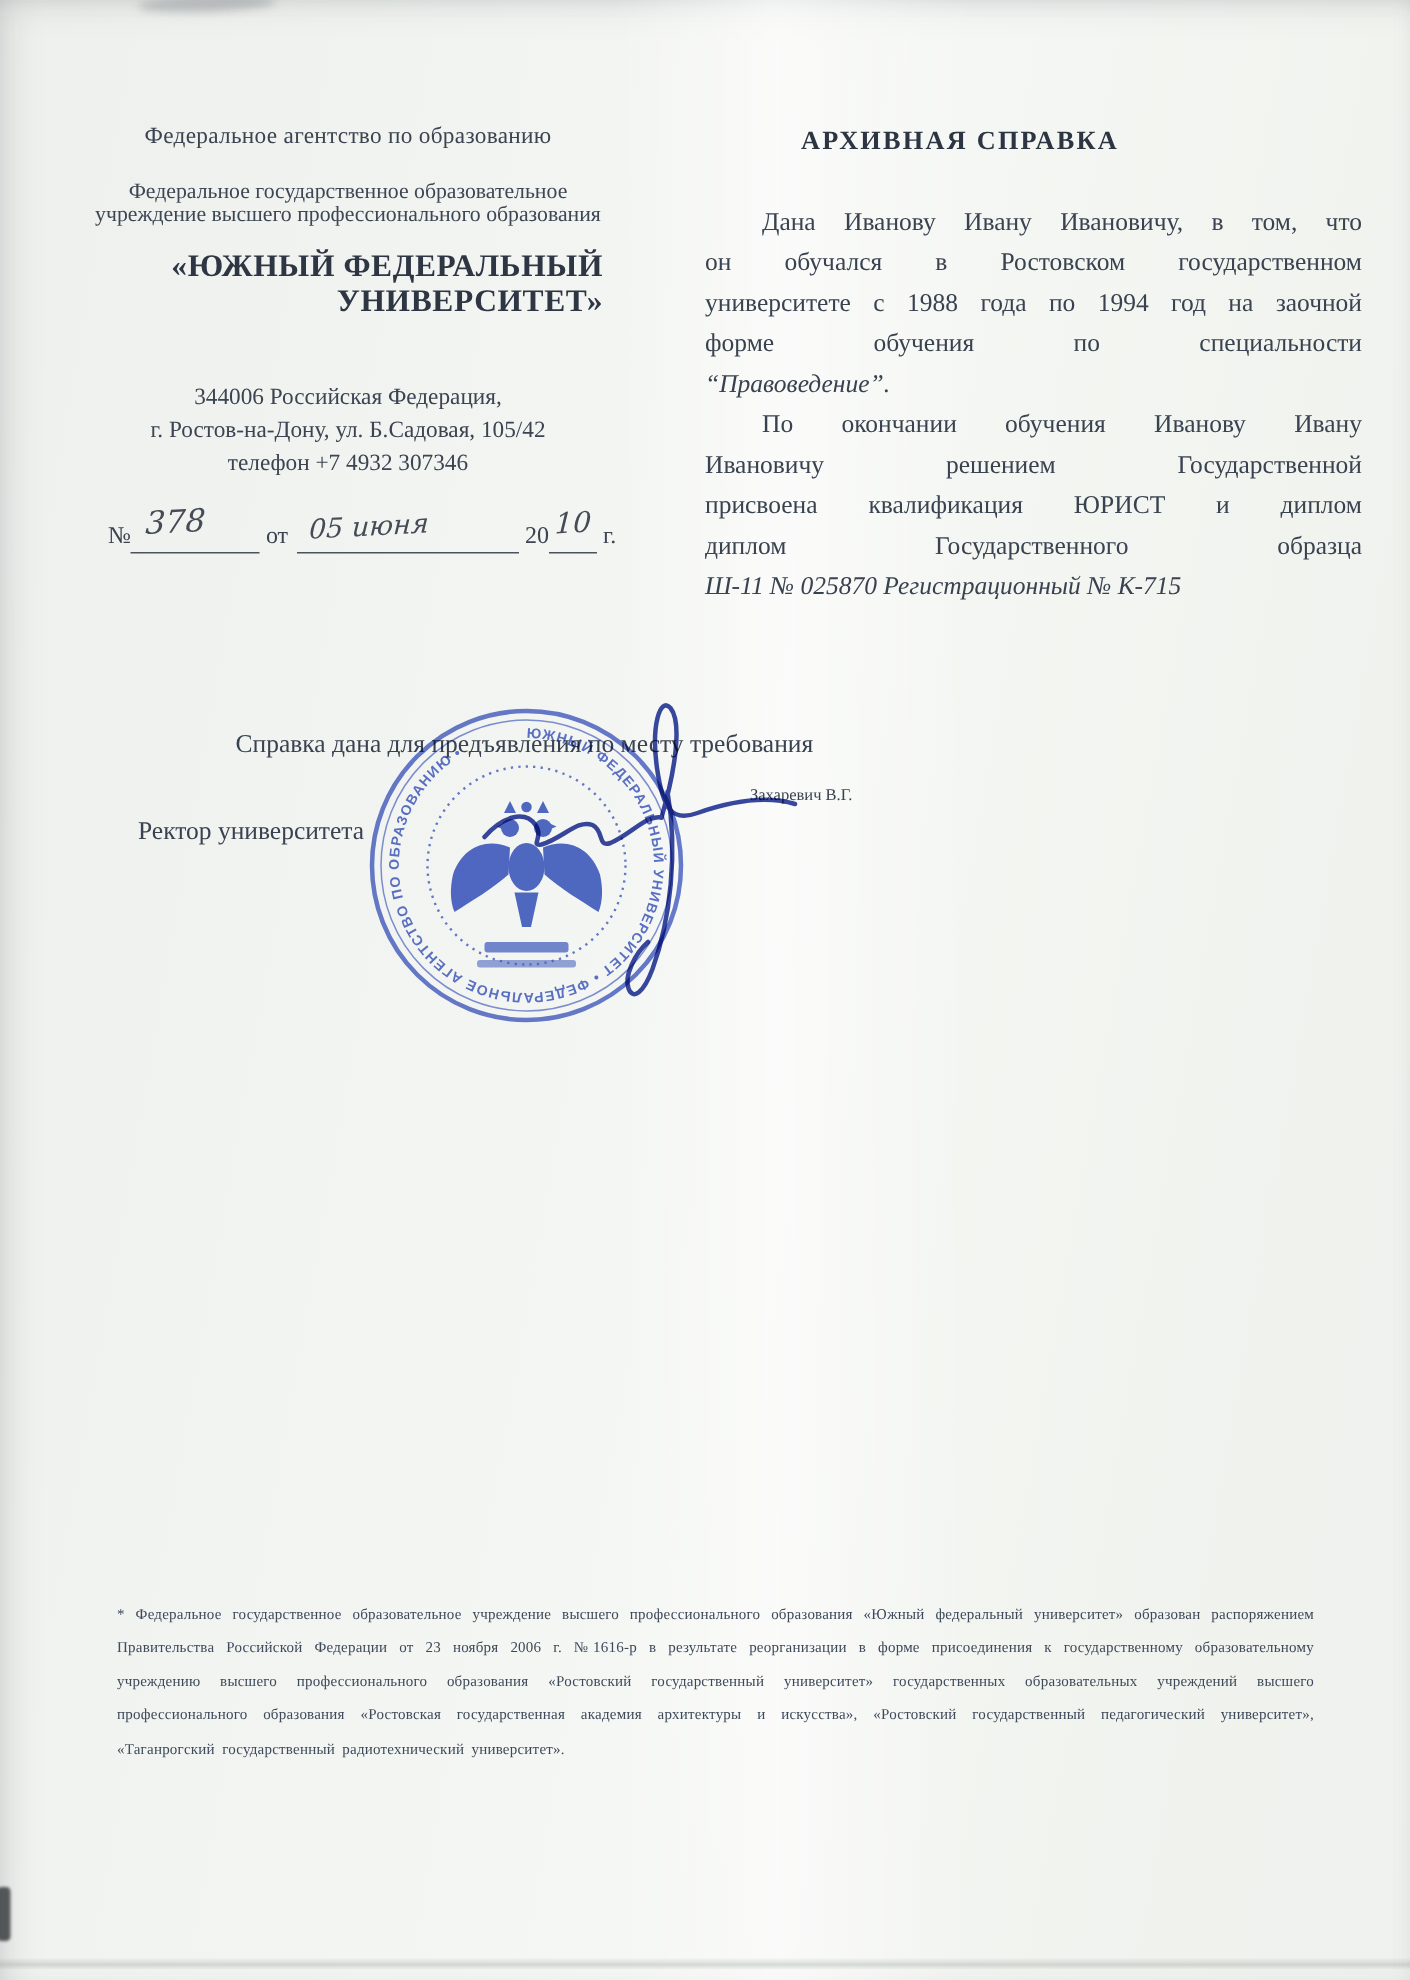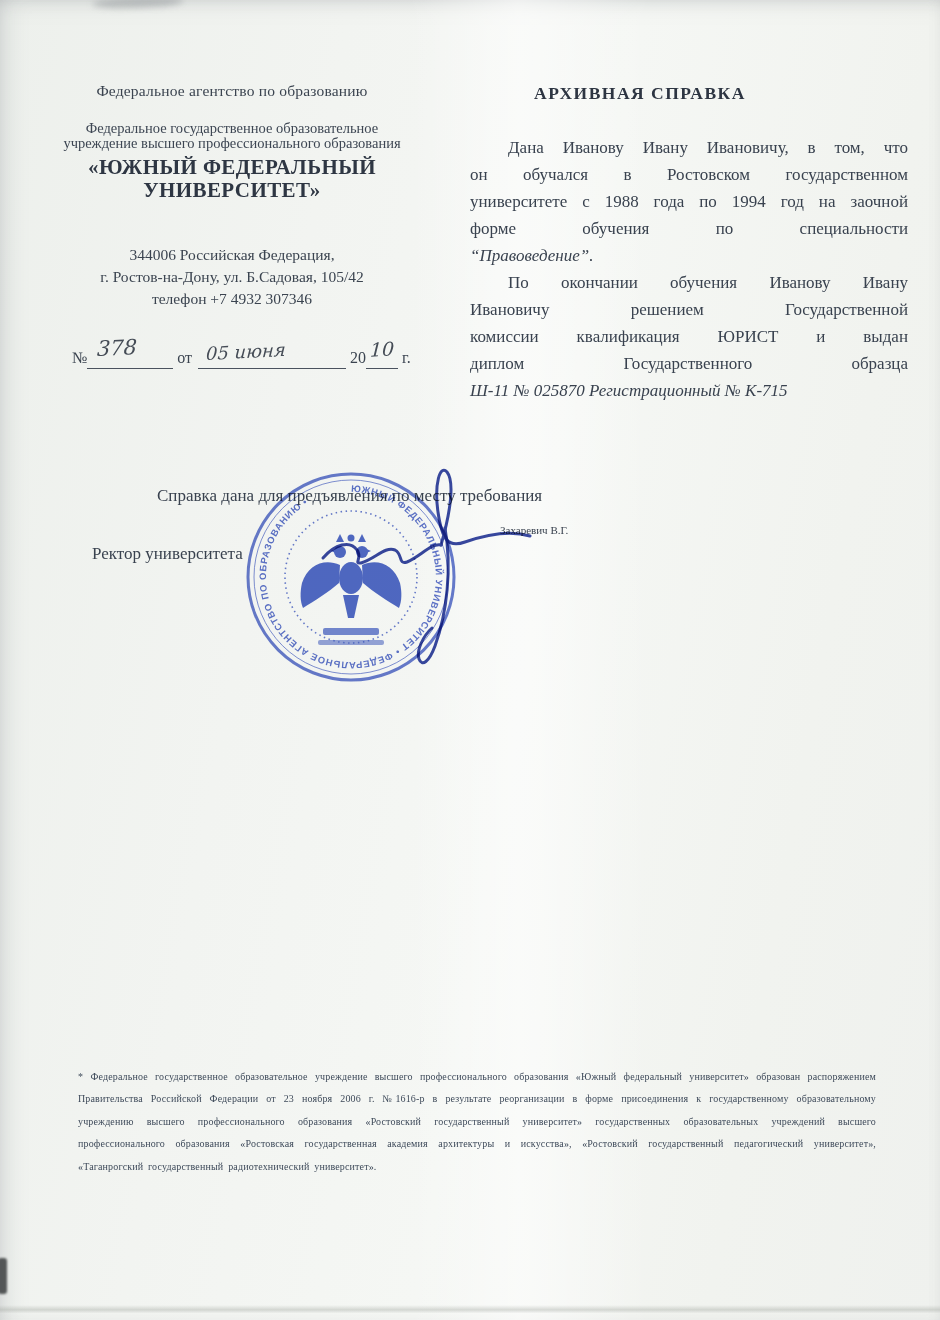--- a/index.html
+++ b/index.html
@@ -15,21 +15,21 @@
   .smudge-top{position:absolute;left:92px;top:-3px;width:92px;height:11px;border-radius:50%;
     background:rgba(118,124,130,.38);filter:blur(3px);transform:rotate(-2deg);}
   .mark-bl{position:absolute;left:-2px;top:1258px;width:9px;height:36px;background:#3c3f40;border-radius:3px;filter:blur(1px);opacity:.85;}
   .edge-bottom{position:absolute;left:0;top:1305px;width:940px;height:8px;
     background:linear-gradient(180deg,rgba(150,156,148,.0),rgba(150,156,148,.35) 60%,rgba(150,156,148,.05));}
 
   
   .left-col{position:absolute;left:62px;top:82px;width:340px;text-align:center;}
   .agency{font-size:15.5px;letter-spacing:.2px;color:#3b4450;}
   .institution{margin-top:21px;font-size:14.5px;line-height:15px;color:#3d4653;}
-  .univ{margin-top:5px;font-size:21px;font-weight:bold;line-height:23px;letter-spacing:.4px;color:#2e3643;}
+  .univ{margin-top:15px;font-size:21px;font-weight:bold;line-height:23px;letter-spacing:.4px;color:#2e3643;text-align:right;}
   .addr{margin-top:42px;font-size:15.5px;line-height:22px;color:#3b4450;}
 
   .num-row{position:absolute;left:72px;top:338px;width:400px;height:34px;font-size:16px;color:#3b4450;}
   .num-row .lbl{display:inline-block;vertical-align:bottom;padding-bottom:2px;}
   .uline{display:inline-block;vertical-align:bottom;border-bottom:1.3px solid #4a525e;text-align:center;position:relative;height:30px;}
   .u1{width:86px;} .u2{width:148px;margin-left:6px;} .u3{width:32px;}
   .hw{font-family:"DejaVu Serif",serif;font-style:italic;color:#454c56;display:inline-block;transform:rotate(-3deg) skewX(-6deg);}
   .hw-num{font-size:21px;position:absolute;left:10px;top:-2px;}
   .hw-date{font-size:18px;position:absolute;left:8px;top:3px;white-space:nowrap;}
   .hw-year{font-size:19px;position:absolute;left:4px;top:0;}
@@ -81,21 +81,21 @@
 
   <div class="title">АРХИВНАЯ СПРАВКА</div>
   <div class="body-col">
     <div class="jline indent">Дана Иванову Ивану Ивановичу, в том, что</div>
     <div class="jline">он обучался в Ростовском государственном</div>
     <div class="jline">университете с 1988 года по 1994 год на заочной</div>
     <div class="jline">форме обучения по специальности</div>
     <div class="jline last">“Правоведение”.</div>
     <div class="jline indent">По окончании обучения Иванову Ивану</div>
     <div class="jline">Ивановичу решением Государственной</div>
-    <div class="jline">комиссии квалификация ЮРИСТ и выдан</div>
+    <div class="jline">присвоена квалификация ЮРИСТ и диплом</div>
     <div class="jline">диплом Государственного образца</div>
     <div class="jline last">Ш-11 № 025870 Регистрационный № К-715</div>
   </div>
 
   <div class="statement">Справка дана для предъявления по месту требования</div>
   <div class="rector">Ректор университета</div>
   <div class="rector-name">Захаревич В.Г.</div>
 
   <svg class="stamp" viewBox="0 0 230 230">
     <g fill="none" stroke="#3e58c4">

